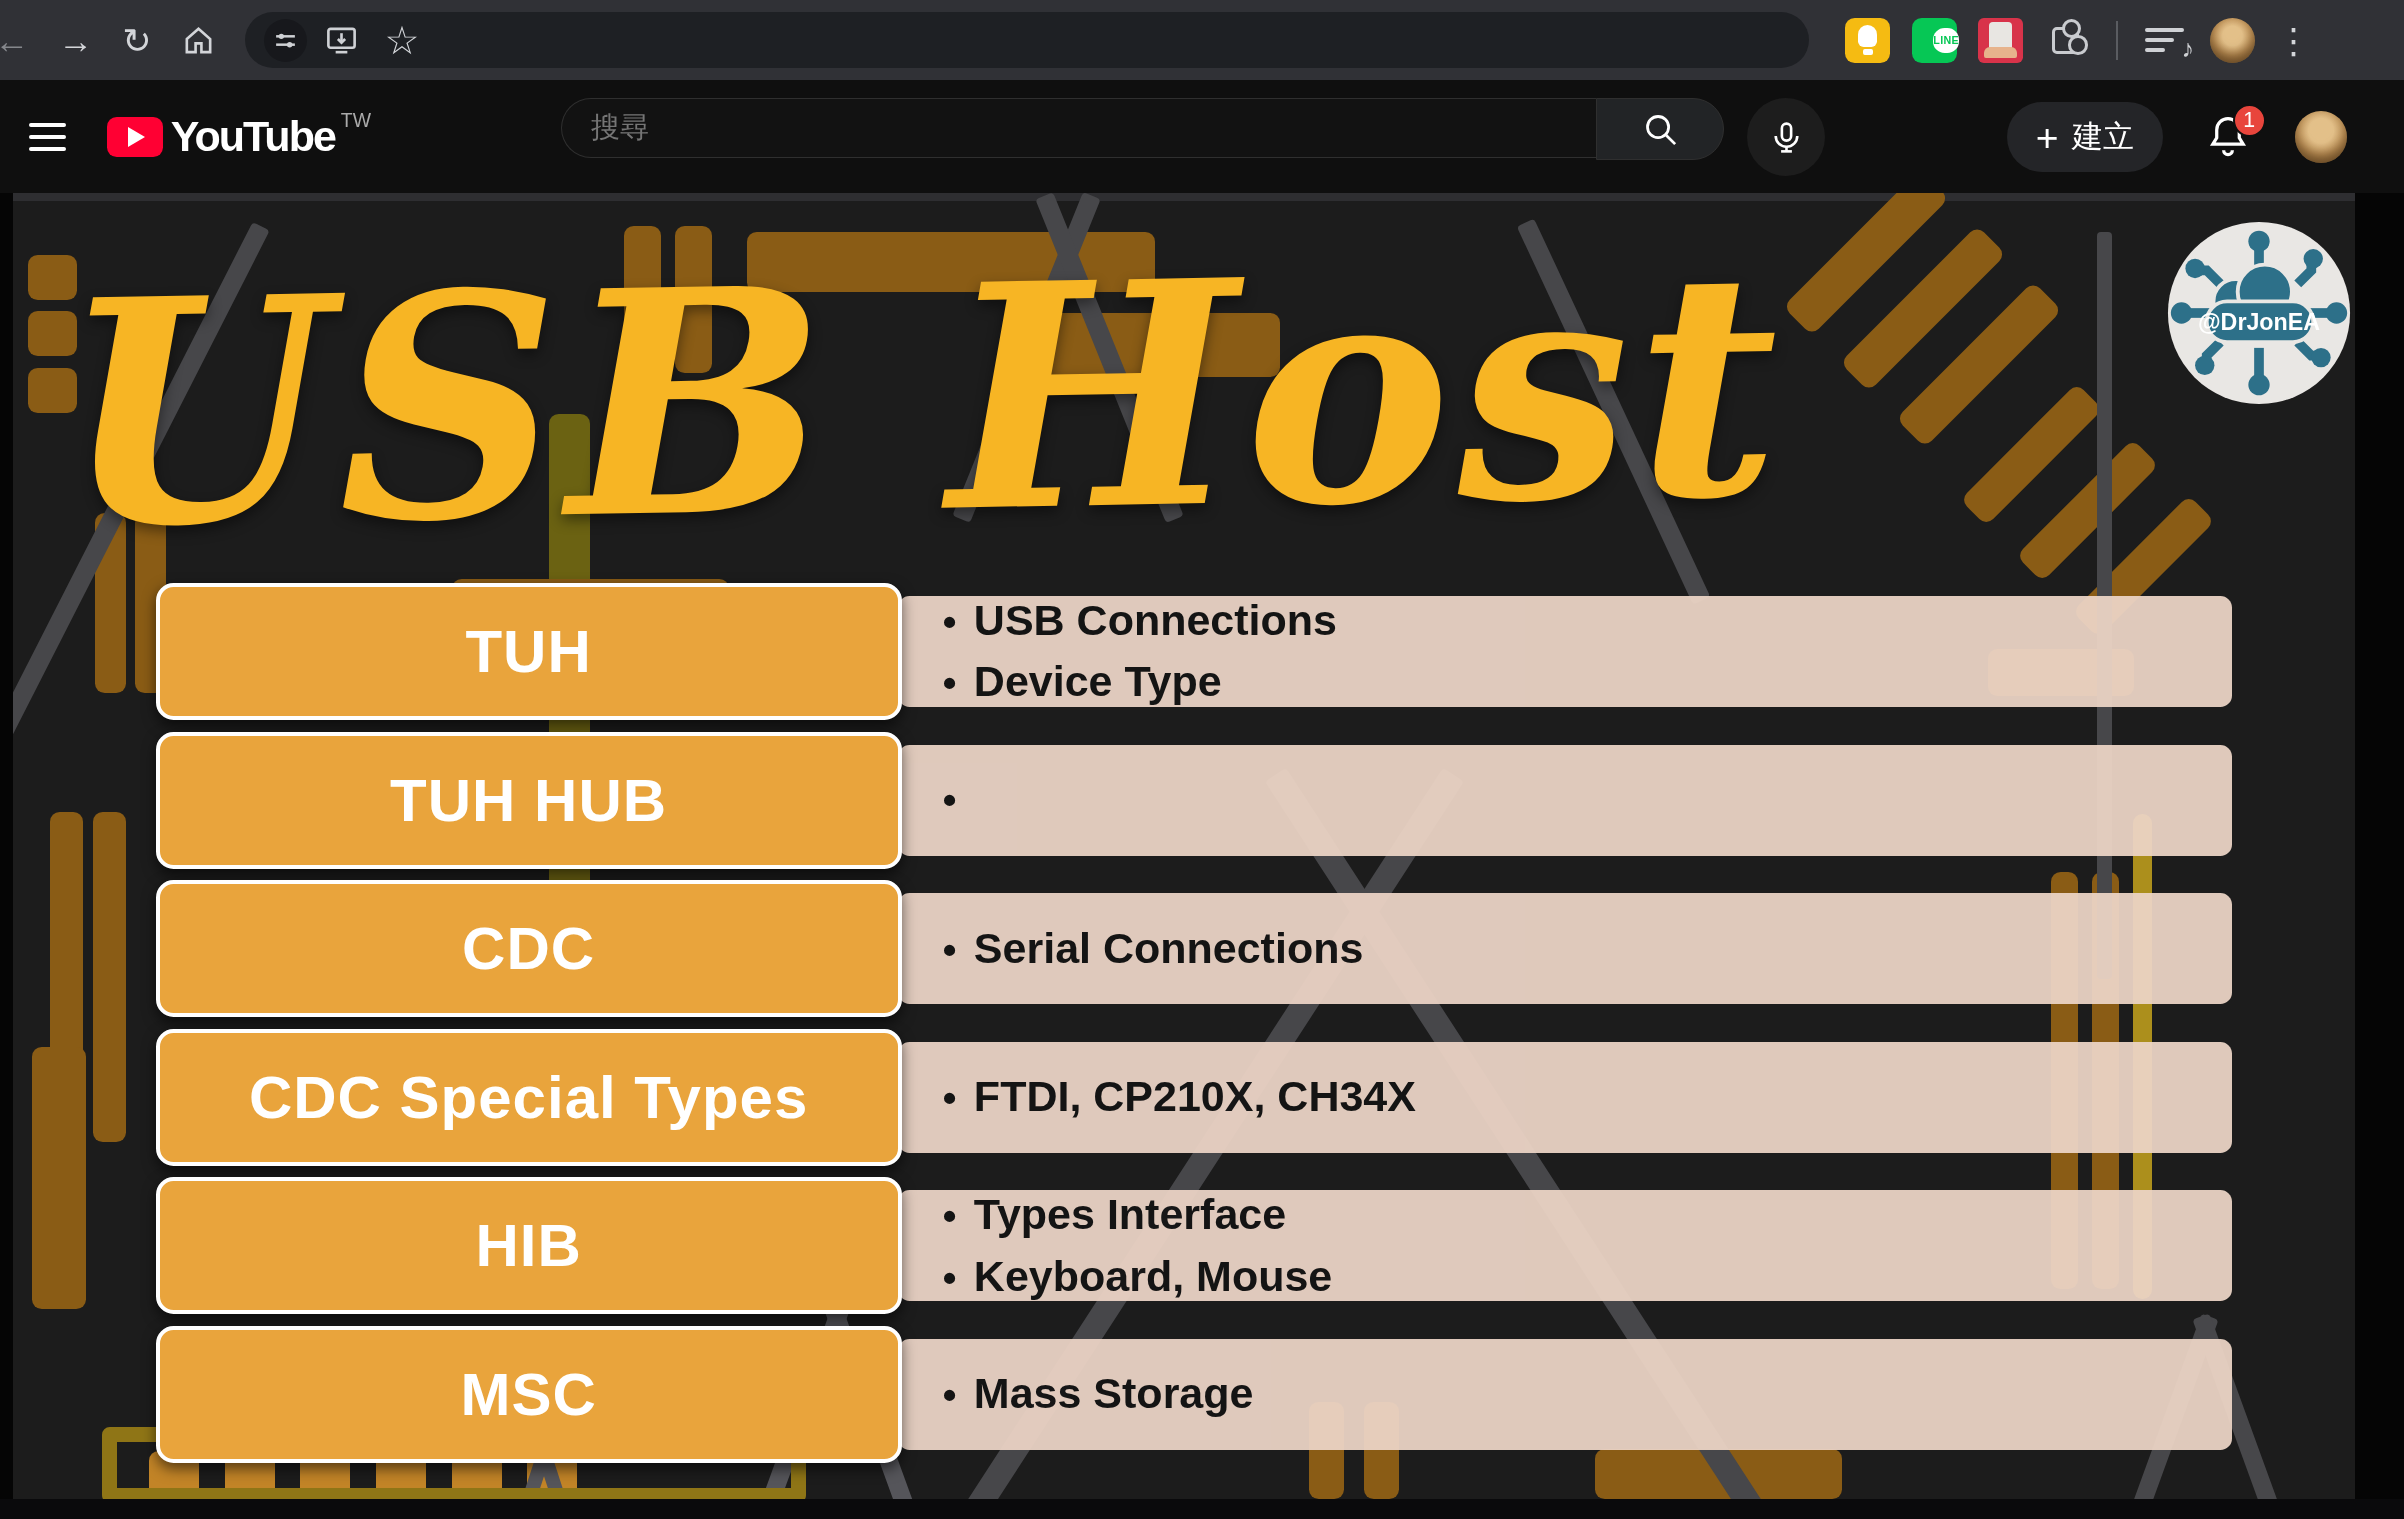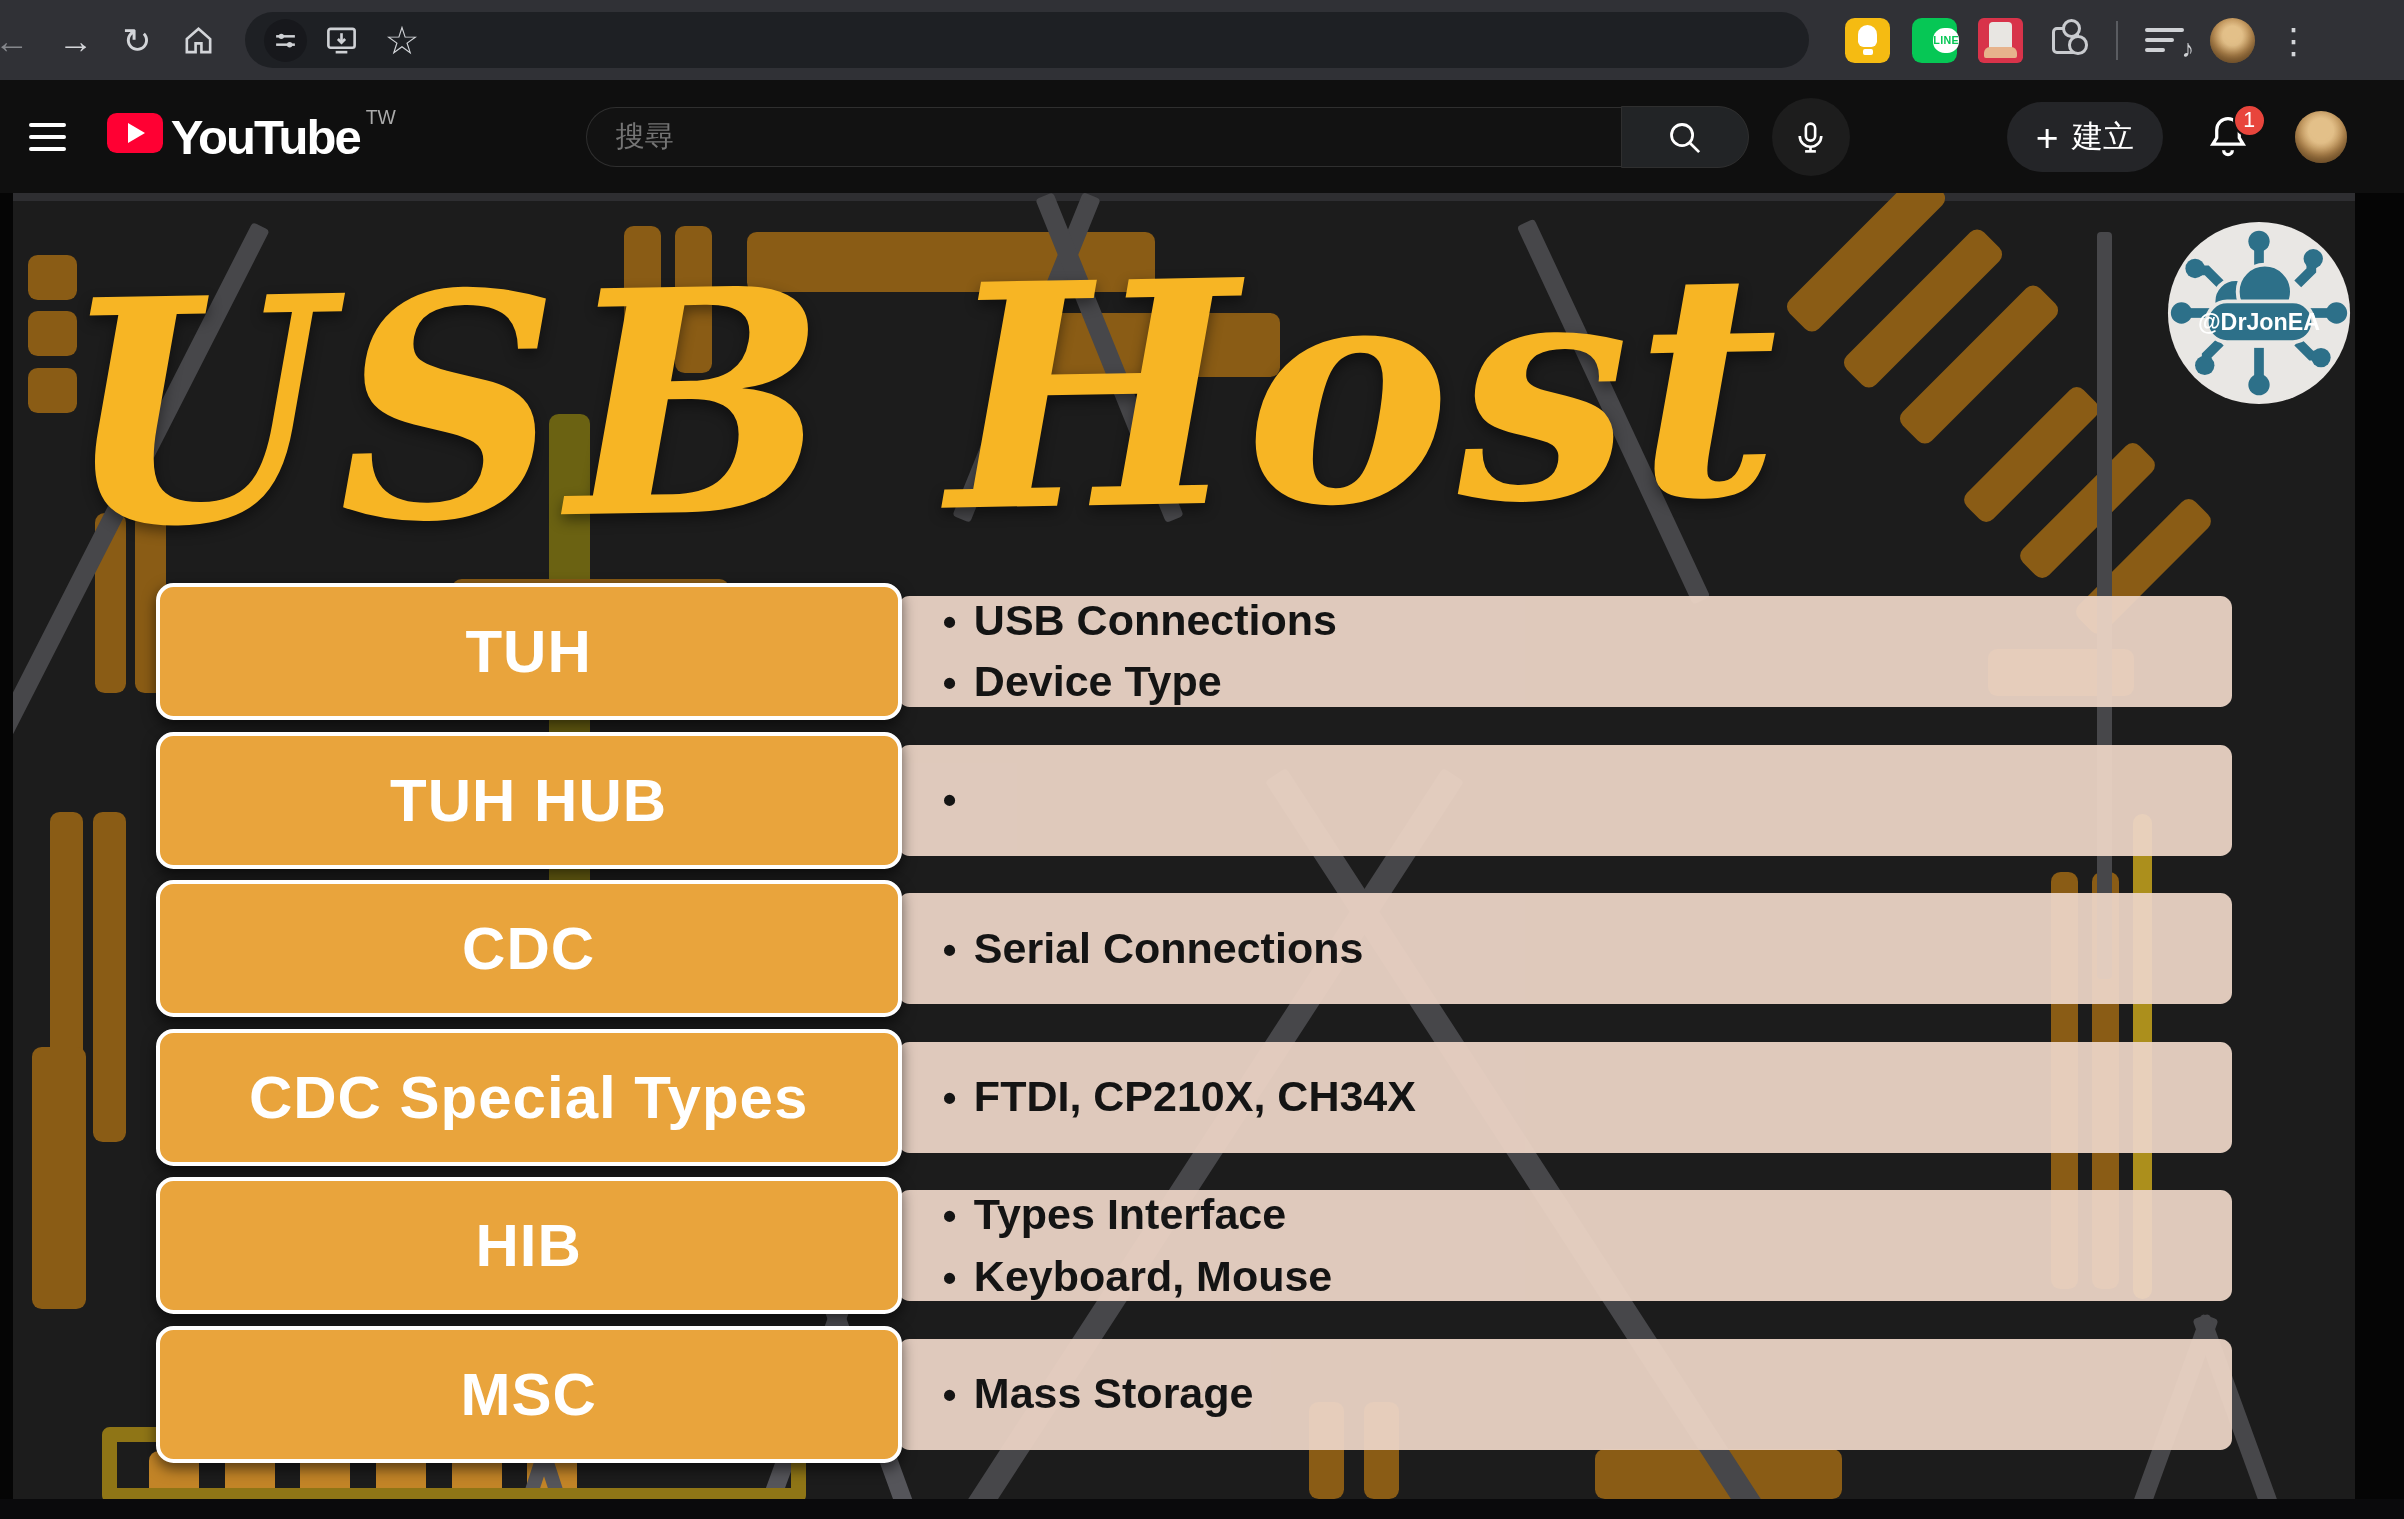--- a/index.html
+++ b/index.html
@@ -51,23 +51,23 @@
           box-shadow:inset 0 -7.8px 11.6px rgba(60,35,10,.5);}
 
   
   .yt-header{position:absolute;left:0;top:80px;width:2405px;height:114px;background:#0f0f0f;
              display:flex;align-items:center;padding:0 58px 0 29px;}
   .hamburger{display:flex;flex-direction:column;gap:7.8px;width:37px;flex:0 0 auto;cursor:pointer;}
   .hamburger i{display:block;height:3.9px;background:#fff;border-radius:1.9px;}
   .yt-logo{display:flex;align-items:flex-start;margin-left:41px;flex:0 0 auto;}
   .yt-play{width:56px;height:40px;background:#FF0033;border-radius:9.7px;display:flex;align-items:center;justify-content:center;margin-top:5.8px;}
   .yt-play::before{content:"";border-left:17.5px solid #fff;border-top:10.7px solid transparent;border-bottom:10.7px solid transparent;margin-left:3.9px;}
-  .yt-word{color:#fff;font-size:49px;font-weight:bold;letter-spacing:-1.9px;margin-left:7.8px;line-height:1.2;}
+  .yt-word{color:#fff;font-size:43px;font-weight:bold;letter-spacing:-1.9px;margin-left:7.8px;line-height:1.2;}
   .yt-tw{color:#aaa;font-size:19.4px;margin-left:5.8px;margin-top:-1.9px;}
-  .search-area{display:flex;align-items:center;margin-left:190px;flex:0 0 auto;}
+  .search-area{display:flex;margin-left:190px;flex:0 0 auto;}
   .search-box{width:1035px;height:60px;background:#121212;border:1px solid #2f2f2f;border-right:none;
               border-radius:30px 0 0 30px;display:flex;align-items:center;padding:0 29px;}
   .search-placeholder{color:#757575;font-size:29px;}
   .search-btn{width:128px;height:62px;background:#222426;border:1px solid #2f2f2f;border-radius:0 31px 31px 0;
               display:flex;align-items:center;justify-content:center;cursor:pointer;}
   .mic-btn{width:78px;height:78px;border-radius:50%;background:#1d1d1d;margin-left:23px;
            display:flex;align-items:center;justify-content:center;cursor:pointer;}
   .yt-right{display:flex;align-items:center;gap:39px;margin-left:auto;}
   .create-btn{height:70px;border-radius:35px;background:#242528;display:flex;align-items:center;gap:13.6px;
               padding:0 29px;color:#fff;cursor:pointer;}

